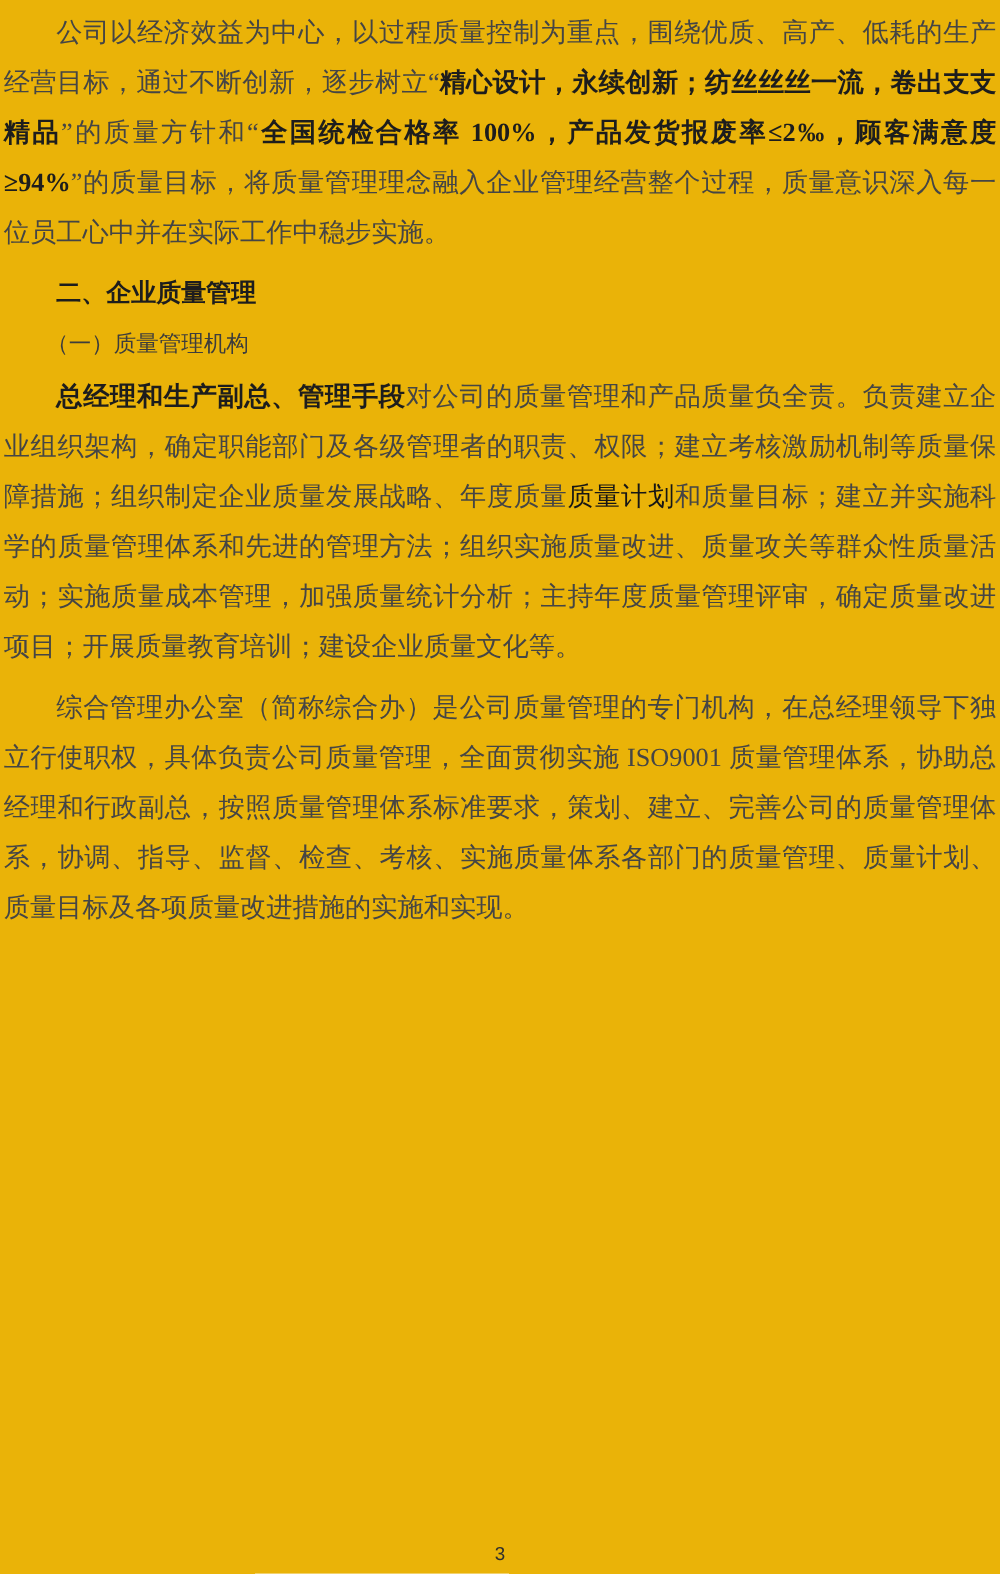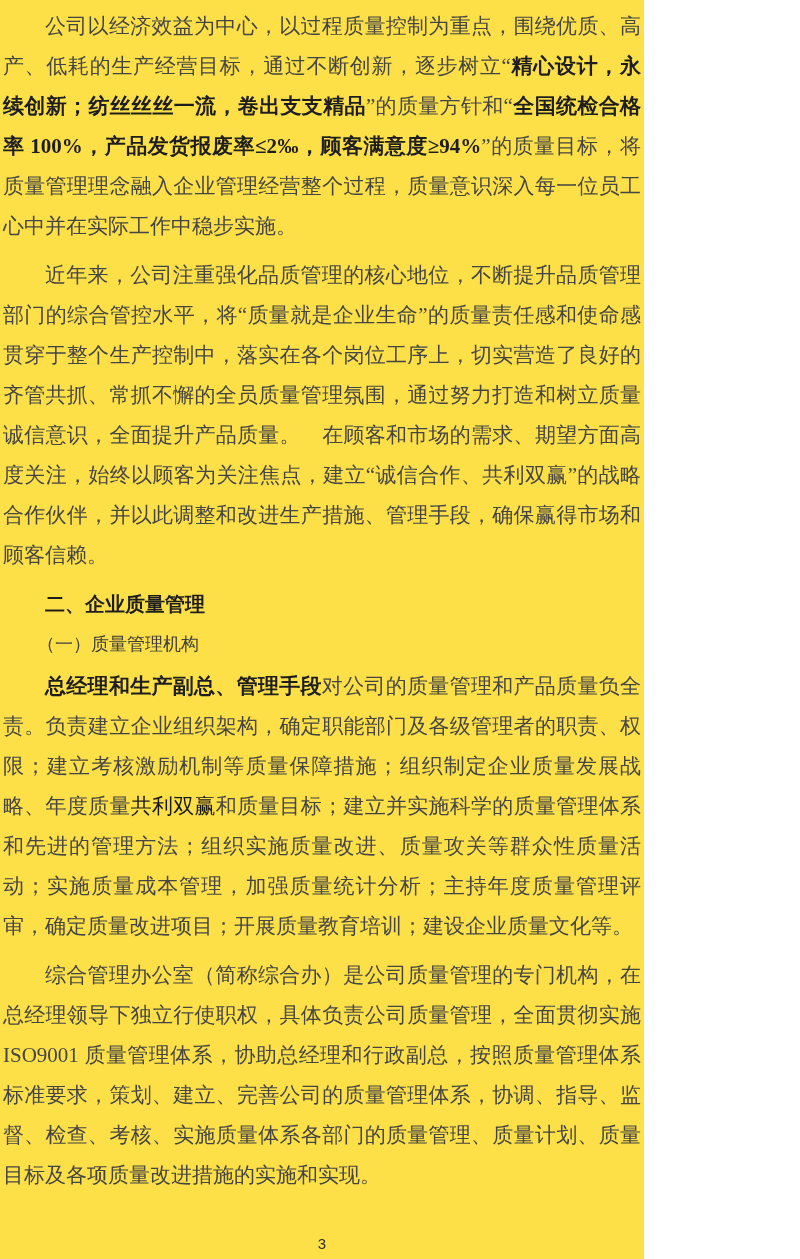--- a/index.html
+++ b/index.html
@@ -8,23 +8,23 @@
     background: #ffffff;
   }
   body {
     width: 800px;
     height: 1259px;
     overflow: hidden;
     font-family: "Liberation Serif", "DejaVu Serif", serif;
   }
   .page {
     position: relative;
-    width: 644px;
+    width: 800px;
     height: 1259px;
-    background: #fde047;
+    background: #eab308;
   }
   .doc {
     padding: 6px 3px 0 3px;
     font-size: 21px;
     line-height: 40px;
     text-align: justify;
     color: #454545;
   }
   .block { margin: 0; }
   .paragraph {
@@ -64,22 +64,21 @@
     color: #2e2e2e;
     font-family: "Liberation Sans", "DejaVu Sans", sans-serif;
   }
 </style>
 </head>
 <body>
 
 <div class="page">
   <div class="doc" id="doc-content">
       <div class="block paragraph"><span>公司以经济效益为中心，以过程质量控制为重点，围绕优质、高产、低耗的生产经营目标，通过不断创新，逐步树立“</span><span class="bold">精心设计，永续创新；纺丝丝丝一流，卷出支支精品</span><span>”的质量方针和“</span><span class="bold">全国统检合格率 100%，产品发货报废率≤2‰，顾客满意度≥94%</span><span>”的质量目标，将质量管理理念融入企业管理经营整个过程，质量意识深入每一位员工心中并在实际工作中稳步实施。</span></div>
-      <div class="block paragraph"><span>近年来，公司注重强化品质管理的核心地位，不断提升品质管理部门的综合管控水平，将“质量就是企业生命”的质量责任感和使命感贯穿于整个生产控制中，落实在各个岗位工序上，切实营造了良好的齐管共抓、常抓不懈的全员质量管理氛围，通过努力打造和树立质量诚信意识，全面提升产品质量。　在顾客和市场的需求、期望方面高度关注，始终以顾客为关注焦点，建立“诚信合作、共利双赢”的战略合作伙伴，并以此调整和改进生产措施、管理手段，确保赢得市场和顾客信赖。</span></div>
       <div class="block heading1"><span>二、企业质量管理</span></div>
       <div class="block heading2"><span>（一）质量管理机构</span></div>
-      <div class="block paragraph"><span class="bold">总经理和生产副总、管理手段</span><span>对公司的质量管理和产品质量负全责。负责建立企业组织架构，确定职能部门及各级管理者的职责、权限；建立考核激励机制等质量保障措施；组织制定企业质量发展战略、年度质量</span><span class="alt">共利双赢</span><span>和质量目标；建立并实施科学的质量管理体系和先进的管理方法；组织实施质量改进、质量攻关等群众性质量活动；实施质量成本管理，加强质量统计分析；主持年度质量管理评审，确定质量改进项目；开展质量教育培训；建设企业质量文化等。</span></div>
+      <div class="block paragraph"><span class="bold">总经理和生产副总、管理手段</span><span>对公司的质量管理和产品质量负全责。负责建立企业组织架构，确定职能部门及各级管理者的职责、权限；建立考核激励机制等质量保障措施；组织制定企业质量发展战略、年度质量</span><span class="alt">质量计划</span><span>和质量目标；建立并实施科学的质量管理体系和先进的管理方法；组织实施质量改进、质量攻关等群众性质量活动；实施质量成本管理，加强质量统计分析；主持年度质量管理评审，确定质量改进项目；开展质量教育培训；建设企业质量文化等。</span></div>
       <div class="block paragraph"><span>综合管理办公室（简称综合办）是公司质量管理的专门机构，在总经理领导下独立行使职权，具体负责公司质量管理，全面贯彻实施 ISO9001 质量管理体系，协助总经理和行政副总，按照质量管理体系标准要求，策划、建立、完善公司的质量管理体系，协调、指导、监督、检查、考核、实施质量体系各部门的质量管理、质量计划、质量目标及各项质量改进措施的实施和实现。</span></div>
     </div>
   <div class="footer">
     <span class="pagenum">3</span>
   </div>
 </div>
 
 </body></html>

